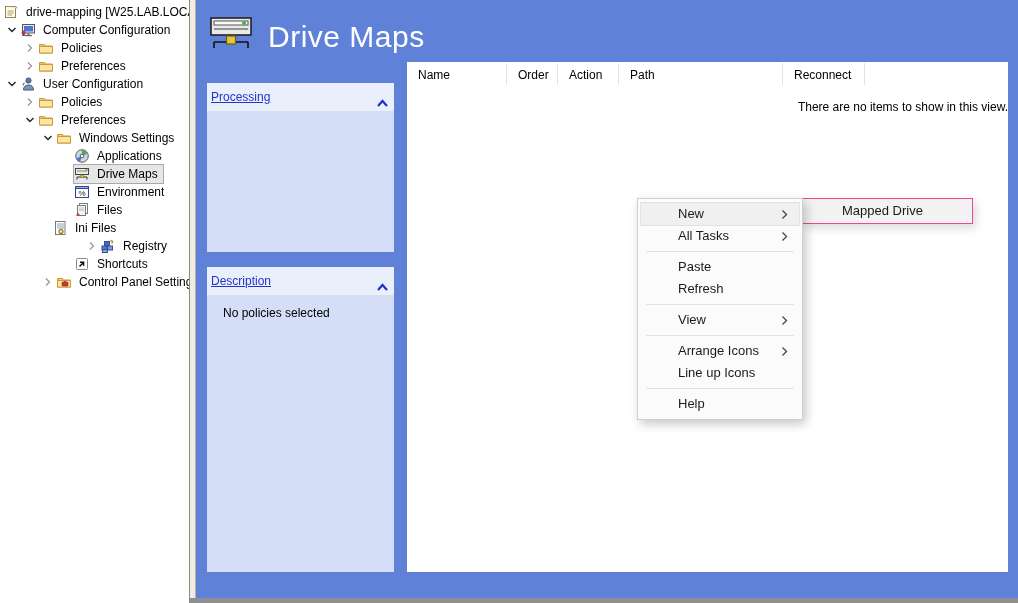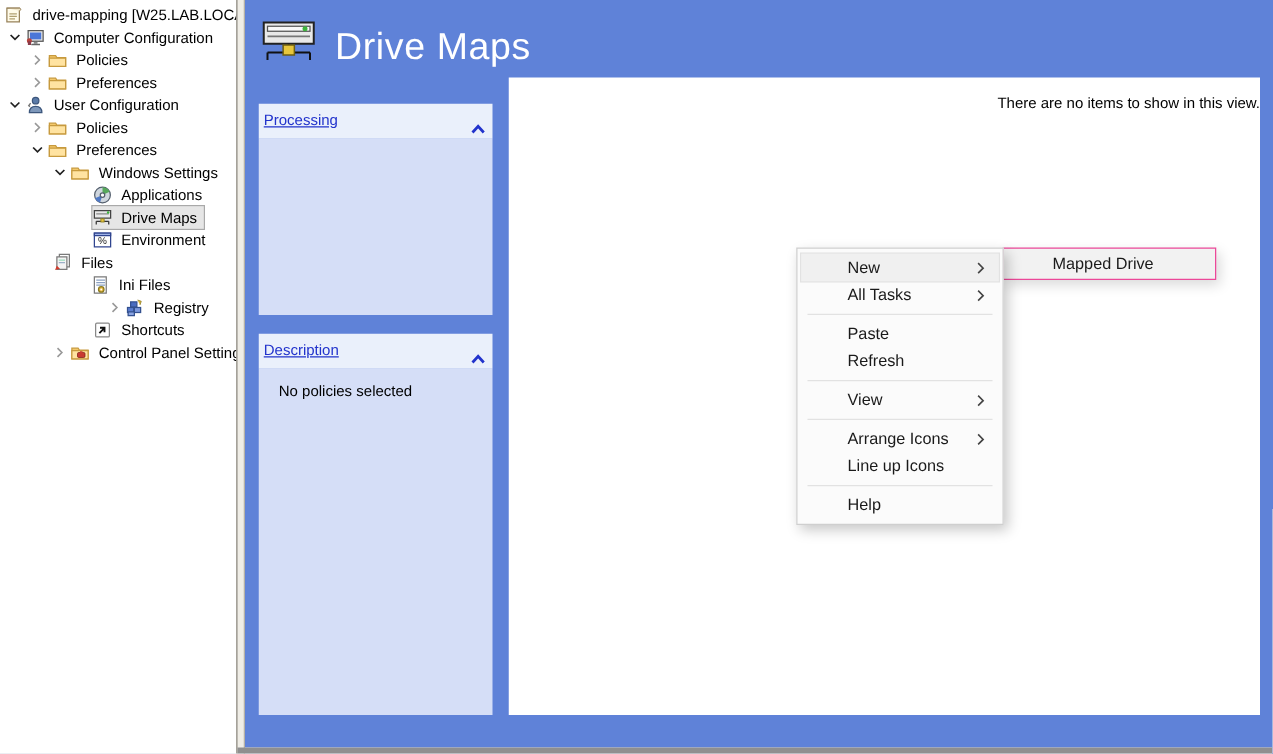--- a/index.html
+++ b/index.html
@@ -266,38 +266,38 @@
           <svg width="16" height="16" viewBox="0 0 16 16">
               <rect x="1.5" y="2.5" width="13" height="11" fill="#fff" stroke="#30458f"></rect>
               <rect x="1.5" y="2.5" width="13" height="2" fill="#9fb3e8" stroke="#30458f"></rect>
               <text x="8" y="11.6" font-size="8" font-family="Liberation Sans, sans-serif" text-anchor="middle" fill="#222">%</text>
             </svg>
         </span>
         <span class="tlabel">Environment</span>
       </span>
     </div>
 
-    <div class="trow" style="padding-left:26px">
+    <div class="trow" style="padding-left:58px">
       <span class="chev"></span>
       <span class="rb">
         <span class="ticon">
           <svg width="16" height="16" viewBox="0 0 16 16">
               <rect x="5.5" y="1.5" width="8" height="10" fill="#fff" stroke="#7a7a7a"></rect>
               <rect x="3.5" y="3.5" width="8" height="10" fill="#f4f4f4" stroke="#7a7a7a"></rect>
               <line x1="5" y1="6" x2="10" y2="6" stroke="#9db"></line>
               <line x1="5" y1="8" x2="10" y2="8" stroke="#9cb0c8"></line>
               <path d="M2 14l4-1-2.5-2.5z" fill="#d23d2d"></path>
             </svg>
         </span>
         <span class="tlabel">Files</span>
       </span>
     </div>
 
 
-    <div class="trow" style="padding-left:56px">
+    <div class="trow" style="padding-left:36px">
       <span class="chev"></span>
       <span class="rb">
         <span class="ticon">
           <svg width="16" height="16" viewBox="0 0 16 16">
               <rect x="3.5" y="1.5" width="9.5" height="13" fill="#fff" stroke="#7a7a7a"></rect>
               <line x1="5" y1="4" x2="12" y2="4" stroke="#8aa0c0"></line>
               <line x1="5" y1="6" x2="12" y2="6" stroke="#8aa0c0"></line>
               <line x1="5" y1="8" x2="12" y2="8" stroke="#8aa0c0"></line>
               <circle cx="9" cy="11.5" r="2.2" fill="#e7b53c" stroke="#8a7a20"></circle>
               <circle cx="9" cy="11.5" r=".8" fill="#fff"></circle>
@@ -401,20 +401,28 @@
               <polyline points="2,7 6.5,2 11,7" fill="none" stroke="#2233cc" stroke-width="2.2"></polyline>
             </svg>
         </span>
       </div>
       <div class="panel-body">
         <div class="desc-text">No policies selected</div>
       </div>
     </div>
 
     <div class="listview">
+      <div class="cols">
+        <div class="col" style="width:100px">Name</div>
+        <div class="col" style="width:51px">Order</div>
+        <div class="col" style="width:61px">Action</div>
+        <div class="col" style="width:164px">Path</div>
+        <div class="col" style="width:82px">Reconnect</div>
+        <div class="col filler"></div>
+      </div>
       <div class="empty-msg">There are no items to show in this view.</div>
     </div>
 
   </div>
 
   <div class="bottom-edge"></div>
 
   <div class="context-menu">
     <div class="mi hl">
       <span>New</span>

